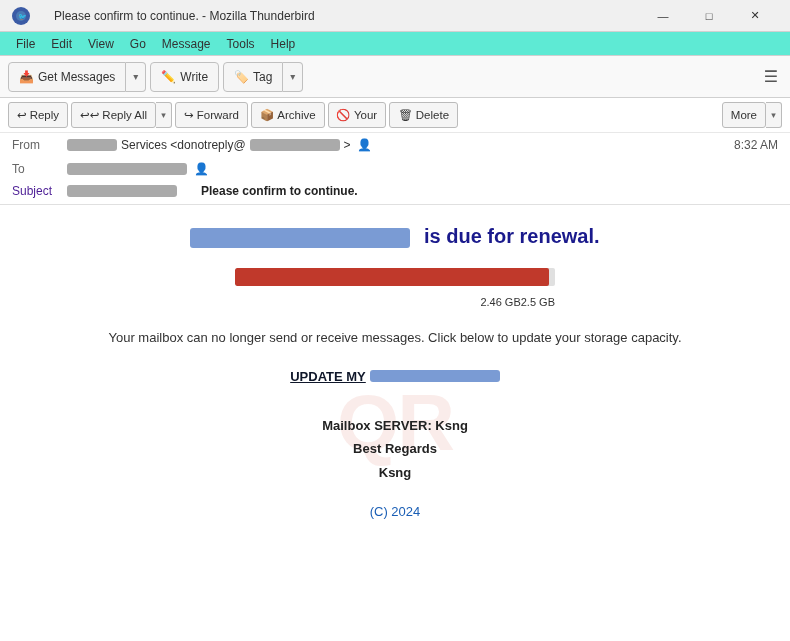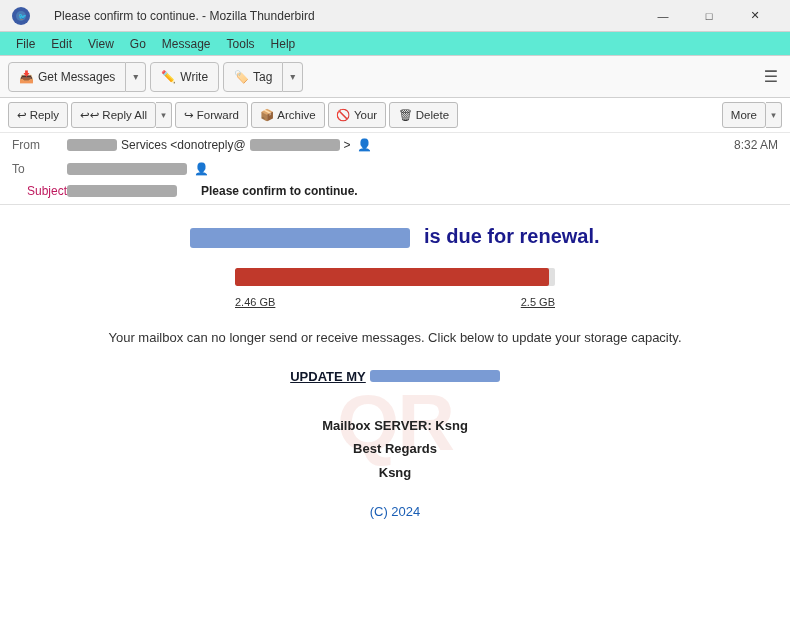--- a/index.html
+++ b/index.html
@@ -131,21 +131,21 @@
       border-radius: 3px;
       height: 12px;
       vertical-align: middle;
     }
     .subject-row {
       display: flex;
       align-items: center;
       padding: 3px 12px 6px;
       font-size: 12px;
     }
-    .subject-label { color: #be185d; width: 55px; flex-shrink: 0; text-align: right; }
+    .subject-label { color: #4c1d95; width: 55px; flex-shrink: 0; }
     .subject-blurred { display: inline-block; background: #aaa; border-radius: 3px; height: 12px; width: 110px; margin-right: 6px; }
     .subject-text { font-weight: bold; color: #222; margin-left: 18px; }
 
     
     .email-body {
       background: white;
       flex: 1;
       overflow: auto;
       padding: 20px;
       text-align: center;
@@ -183,24 +183,23 @@
     }
     .storage-bar-fill {
       height: 100%;
       background: #c0392b;
       border-radius: 2px;
     }
     .storage-labels {
       width: 320px;
       margin: 10px auto 20px;
       display: flex;
-      justify-content: space-between;
+      justify-content: flex-end;
       font-size: 11px;
       color: #333;
-      text-decoration: underline;
     }
     .warning-text {
       font-size: 13px;
       color: #333;
       margin: 10px 0 20px;
       line-height: 1.6;
     }
     .update-link {
       color: #0f172a;
       text-decoration: underline;

